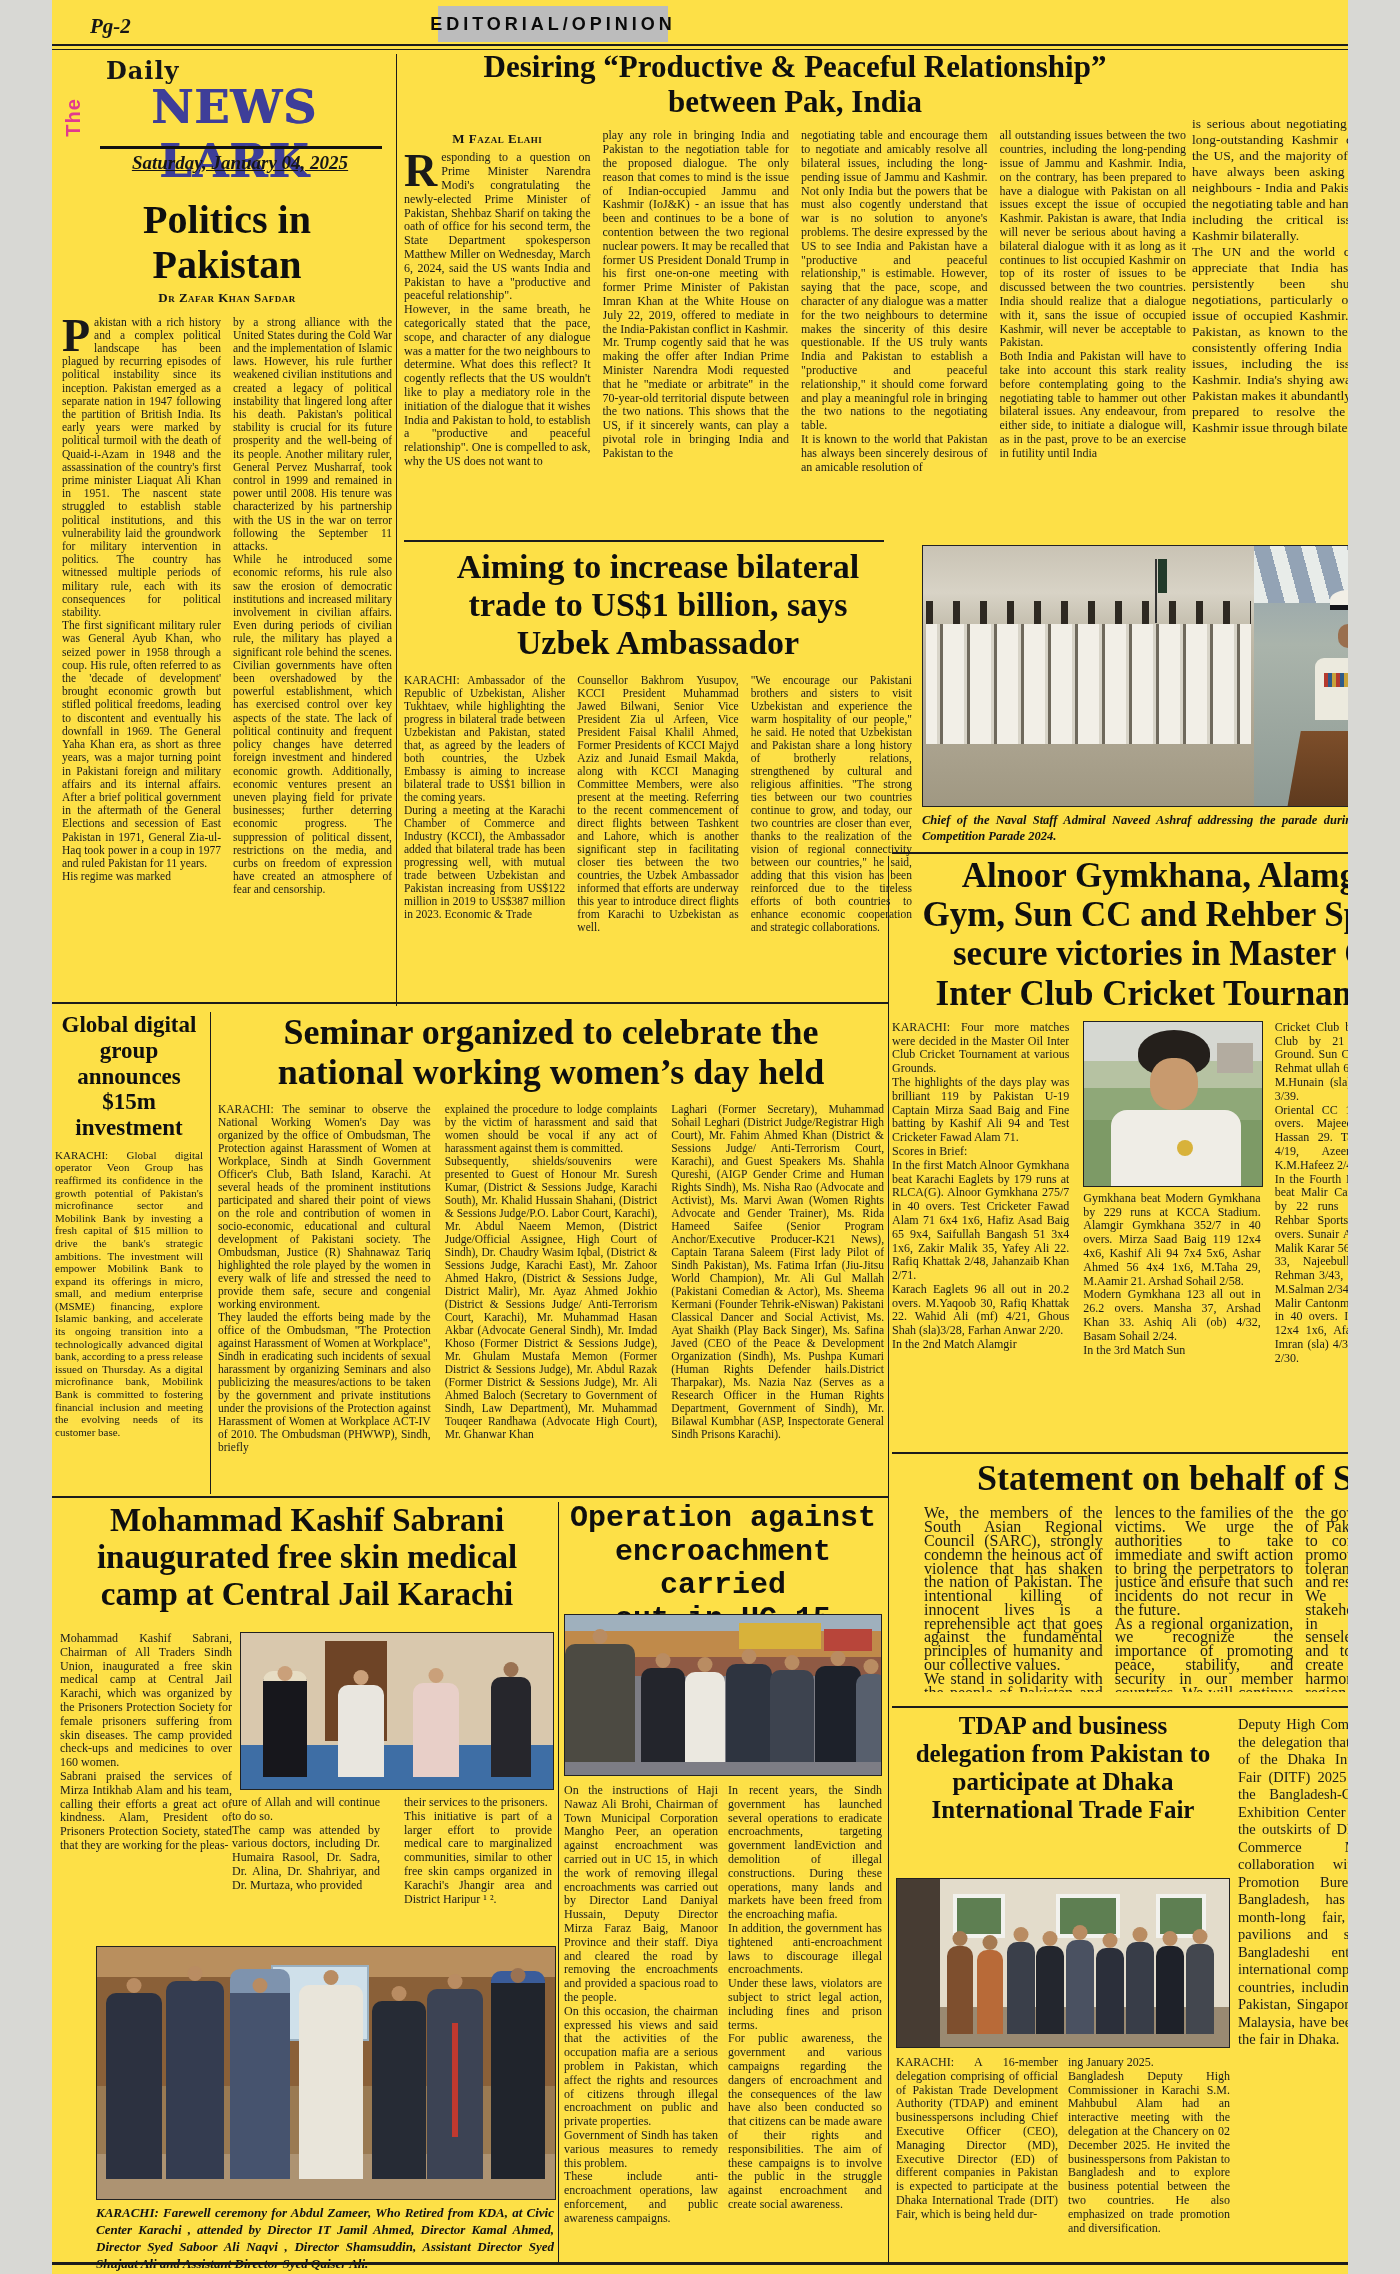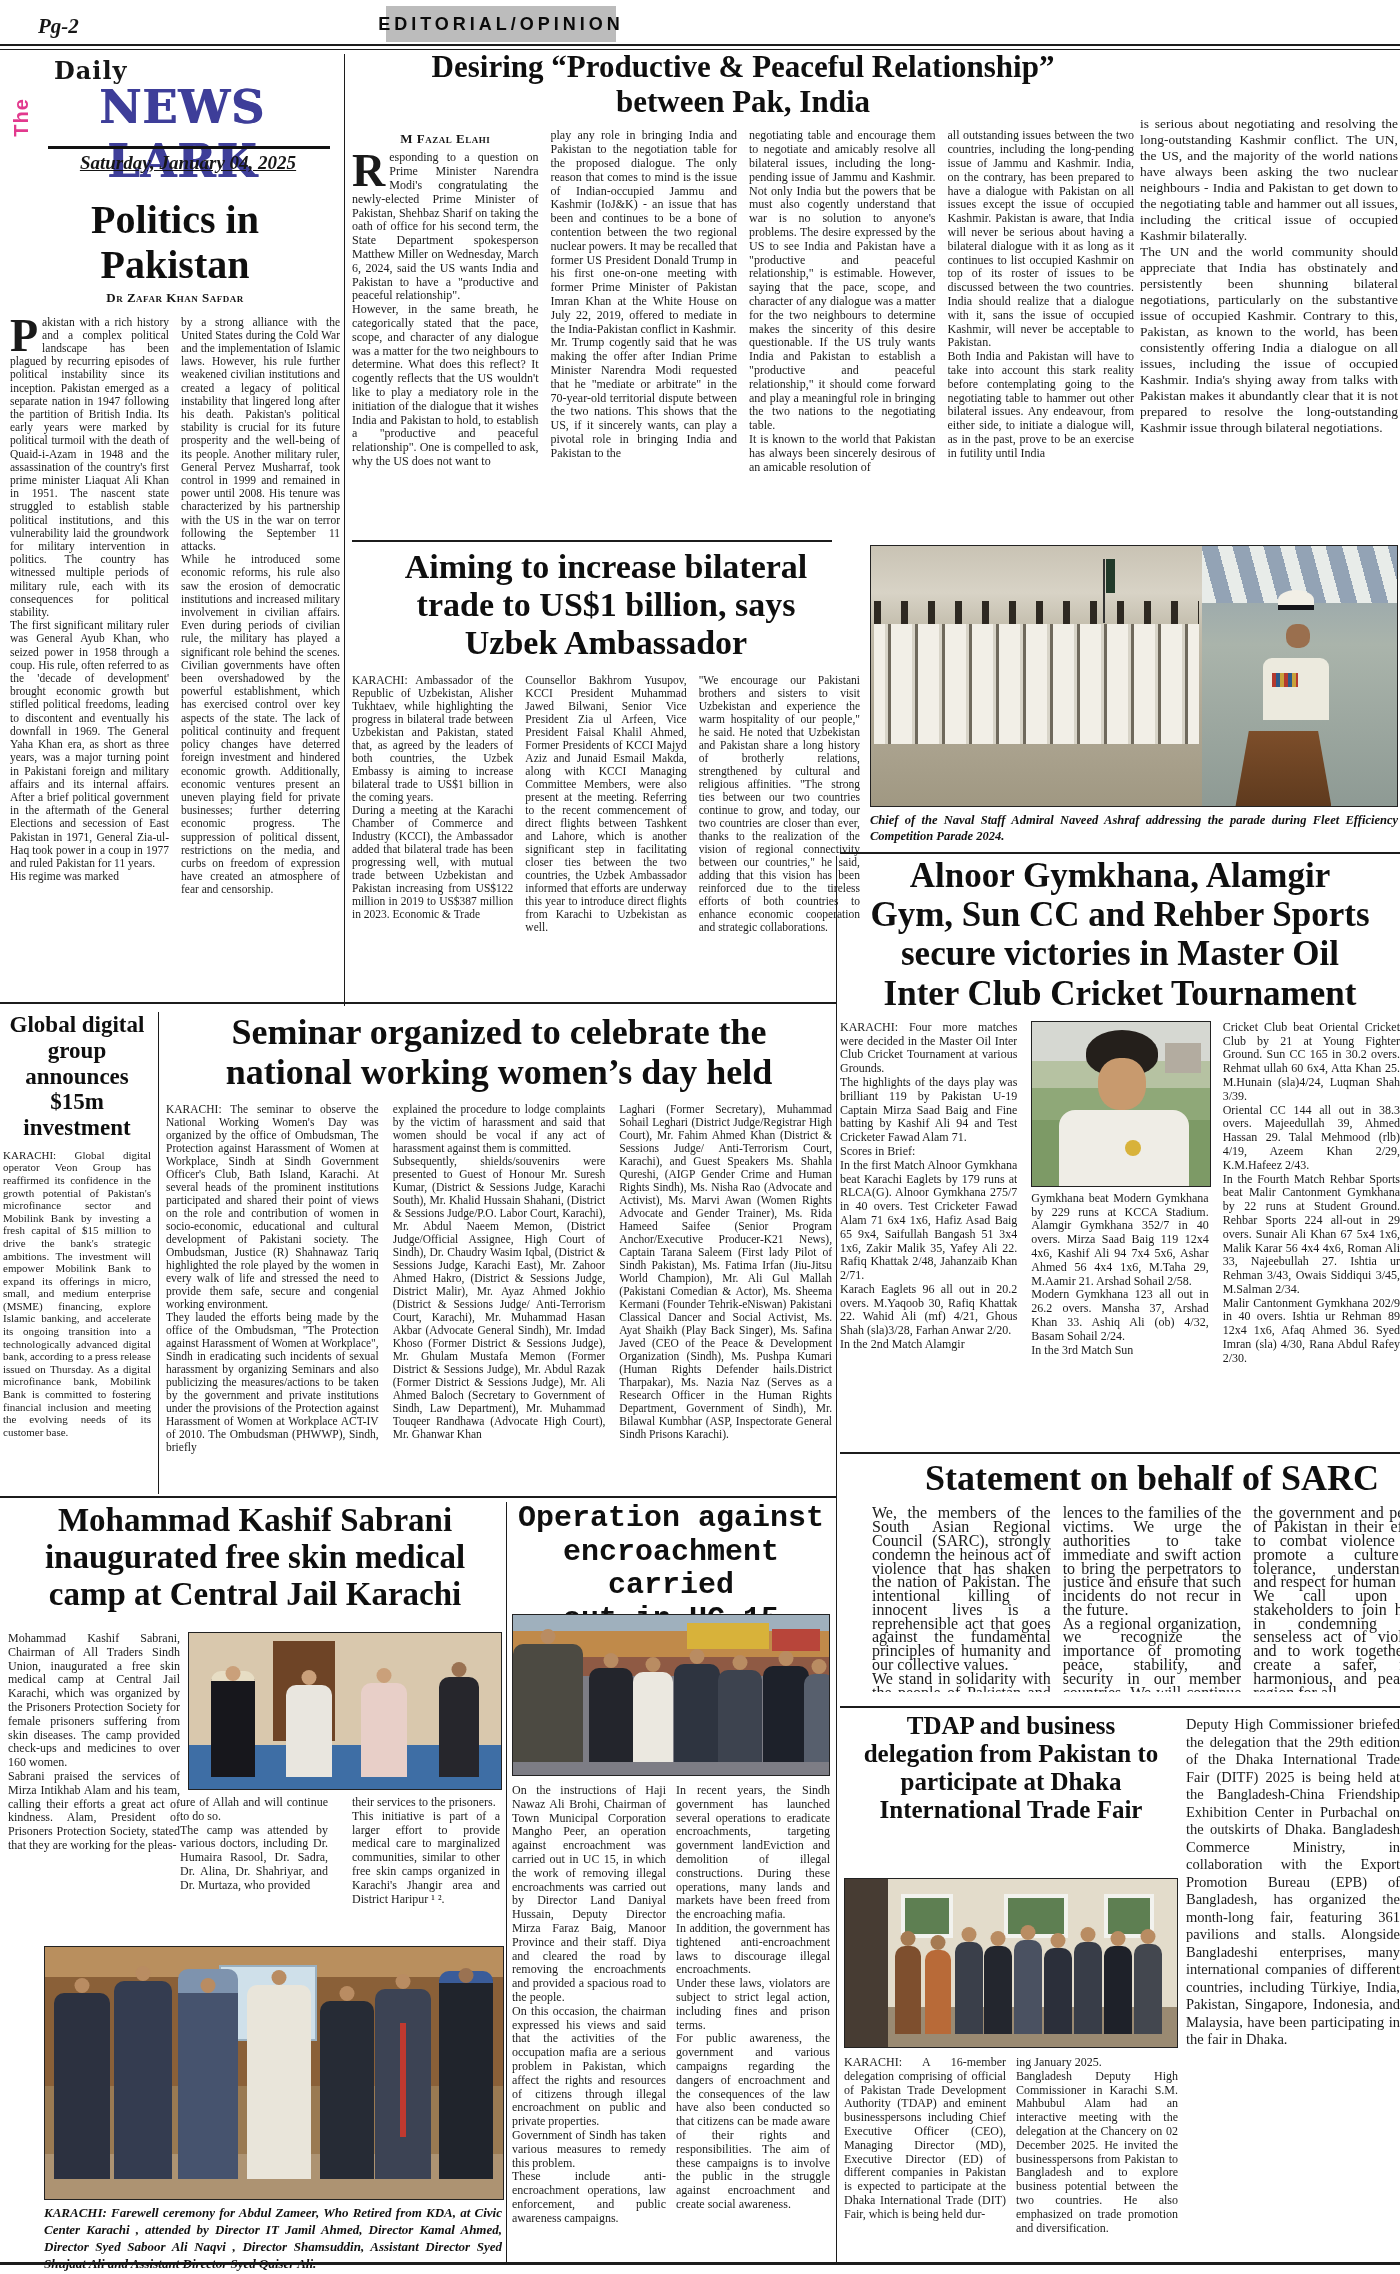--- a/index.html
+++ b/index.html
@@ -1,16 +1,16 @@
 <!DOCTYPE html>
 <html><head>
 <meta charset="utf-8">
 <style>
   html,body{margin:0;padding:0;background:#d8d8d4;}
-  #page{position:relative;width:1400px;height:2274px;background:#ffffff;margin:0 auto;
+  #page{position:relative;width:1296px;height:2274px;background:#fde047;margin:0 auto;
         font-family:"Liberation Serif",serif;color:#161616;overflow:hidden;}
   .abs{position:absolute;}
   .hrule{position:absolute;background:#1c1c1c;}
   .vrule{position:absolute;background:#1c1c1c;width:1px;}
   .headline{font-family:"Liberation Serif",serif;font-weight:bold;color:#0f0f0f;
             text-align:center;white-space:pre-line;line-height:1.12;}
   .byline{font-weight:bold;font-variant:small-caps;text-align:center;font-size:13px;
           letter-spacing:.5px;margin:2px 0 4px 0;}
   .body-text{text-align:justify;white-space:pre-line;overflow:hidden;color:#1a1a1a;}
   .cols{display:flex;}

